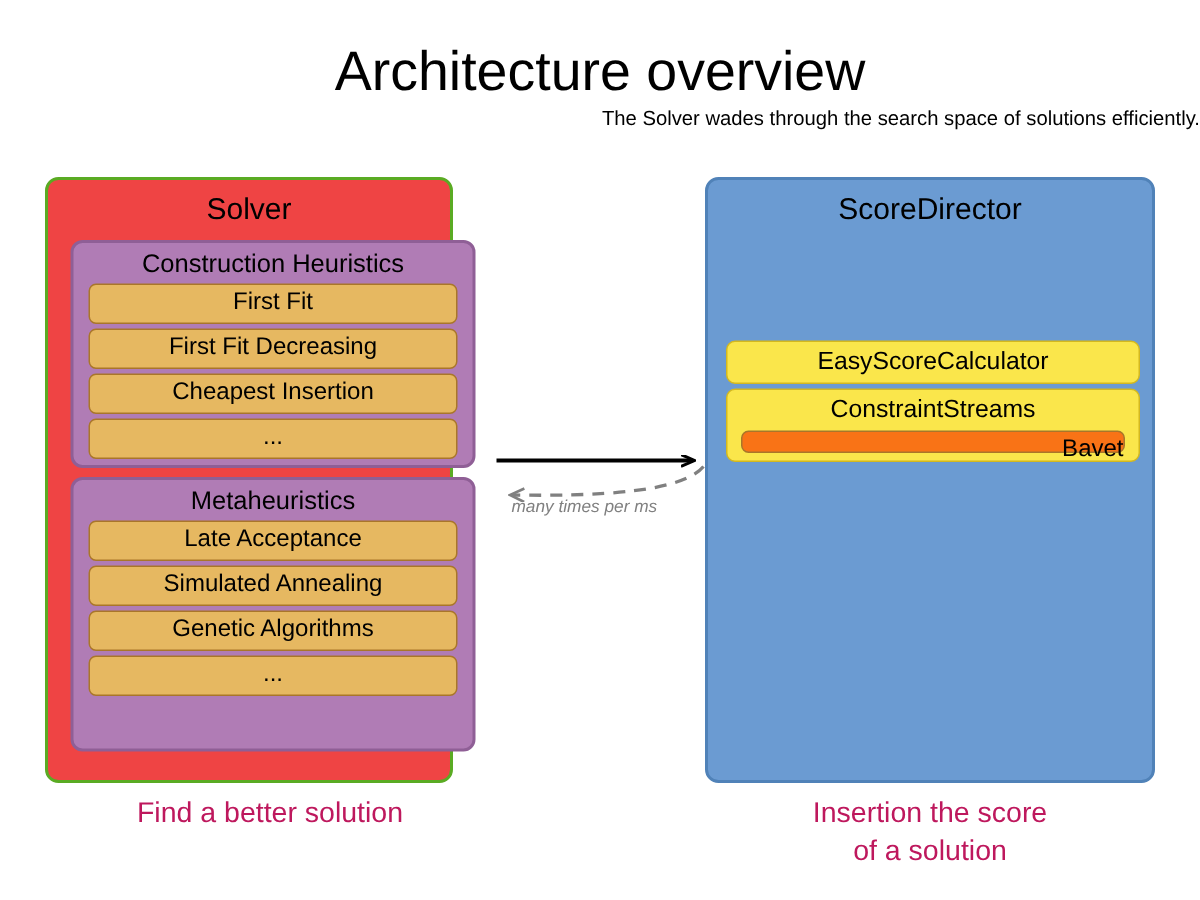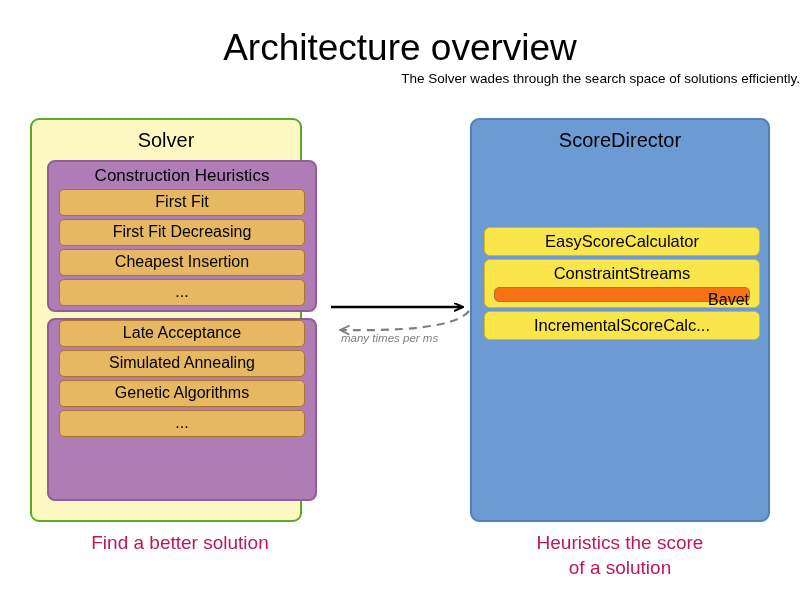--- a/index.html
+++ b/index.html
@@ -48,21 +48,21 @@
   .panel {
     position: absolute;
     box-sizing: border-box;
     border-radius: 9px;
   }
   .panel-solver {
     left: 30px;
     top: 118px;
     width: 272px;
     height: 404px;
-    background: #fef9c3;
+    background: #ef4444;
     border: 2px solid #5aab23;
   }
   .panel-scoredirector {
     left: 470px;
     top: 118px;
     width: 300px;
     height: 404px;
     background: #6B9BD2;
     border: 2px solid #5082b8;
   }
@@ -205,39 +205,39 @@
 
     <div class="group group-ch">
       <div class="group-title">Construction Heuristics</div>
       <div class="item-orange">First Fit</div>
       <div class="item-orange">First Fit Decreasing</div>
       <div class="item-orange">Cheapest Insertion</div>
       <div class="item-orange">...</div>
     </div>
 
     <div class="group group-mh">
+      <div class="group-title">Metaheuristics</div>
       <div class="item-orange">Late Acceptance</div>
       <div class="item-orange">Simulated Annealing</div>
       <div class="item-orange">Genetic Algorithms</div>
       <div class="item-orange">...</div>
     </div>
   </div>
 
   <div class="panel panel-scoredirector">
     <div class="panel-title">ScoreDirector</div>
 
     <div class="yellow-stack">
       <div class="item-yellow simple">EasyScoreCalculator</div>
 
       <div class="item-yellow nested">
         <div class="nested-label">ConstraintStreams</div>
         <div class="item-bavet">Bavet</div>
       </div>
 
-      <div class="item-yellow simple">IncrementalScoreCalc...</div>
     </div>
   </div>
 
   <svg class="arrow-layer" viewBox="0 0 800 600" width="800" height="600">
     <defs>
       <marker id="head-call" markerWidth="10" markerHeight="10" refX="8" refY="4" orient="auto" markerUnits="userSpaceOnUse">
         <path d="M0,0 L9,4 L0,8" fill="none" stroke="#000000" stroke-width="2"></path>
       </marker>
       <marker id="head-return" markerWidth="11" markerHeight="11" refX="9" refY="4.5" orient="auto" markerUnits="userSpaceOnUse">
         <path d="M0.5,0 L10,4.5 L0.5,9" fill="none" stroke="#808080" stroke-width="1.8"></path>
@@ -246,17 +246,17 @@
 
     <line x1="331" y1="307" x2="462" y2="307" stroke="#000000" stroke-width="2.6" marker-end="url(#head-call)"></line>
 
     <path d="M 469,311 C 455,328 400,331 341,330" fill="none" stroke="#808080" stroke-width="2.2" stroke-dasharray="8 6" marker-end="url(#head-return)"></path>
   </svg>
 
   <div class="arrow-label-return">many times per ms</div>
 
   <div class="caption caption-left">Find a better solution</div>
   <div class="caption caption-right">
-    <div>Heuristics the score</div>
+    <div>Insertion the score</div>
     <div>of a solution</div>
   </div>
 
 </div>
 
 </body></html>

